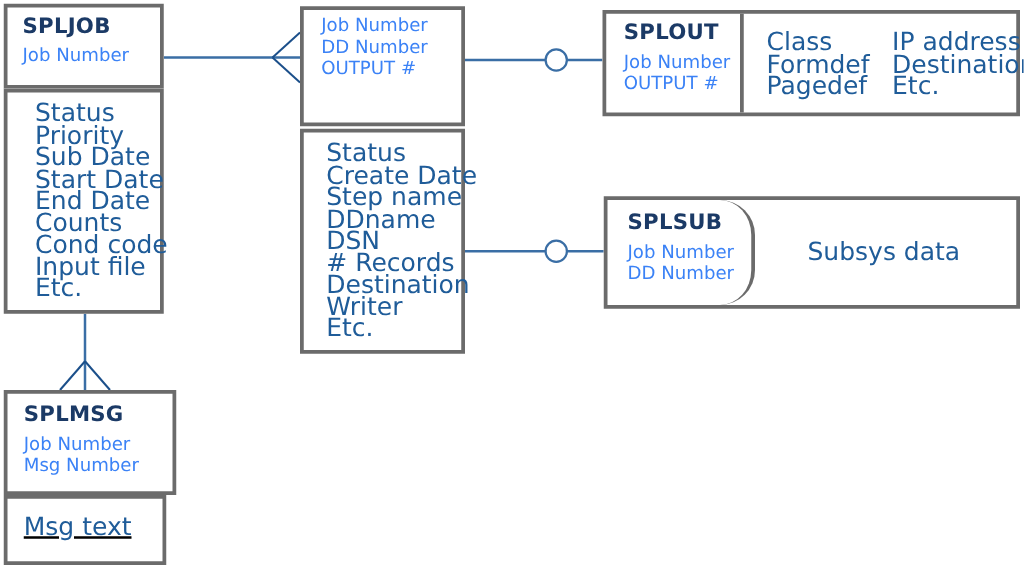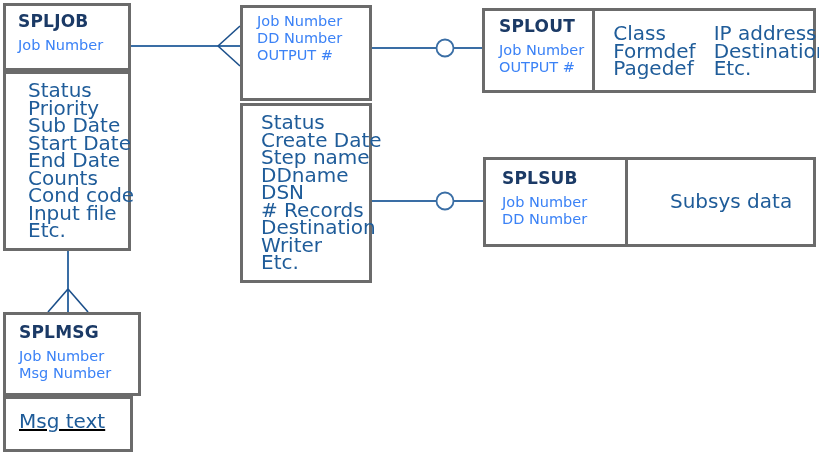--- a/index.html
+++ b/index.html
@@ -165,21 +165,21 @@
       </div>
       <div class="col">
         <div class="attr-line">IP address</div>
         <div class="attr-line">Destination</div>
         <div class="attr-line">Etc.</div>
       </div>
     </div>
   </div>
 
   <div class="entity-box split-v" style="left:483px; top:157px; width:333px; height:90px;">
-    <div class="cell left-pane" style="width:142px; padding:8px 8px 4px 16px;">
+    <div class="cell left-pane" style="width:118px; padding:8px 8px 4px 16px;border-radius:28px;">
       <div class="entity-title">SPLSUB</div>
       <div class="key-line">Job Number</div>
       <div class="key-line">DD Number</div>
     </div>
     <div class="cell" style="display:flex; align-items:center; padding-left:42px;">
       <div class="attr-line">Subsys data</div>
     </div>
   </div>
 
   <div class="entity-box" style="left:3px; top:312px; width:138px; height:84px;">

